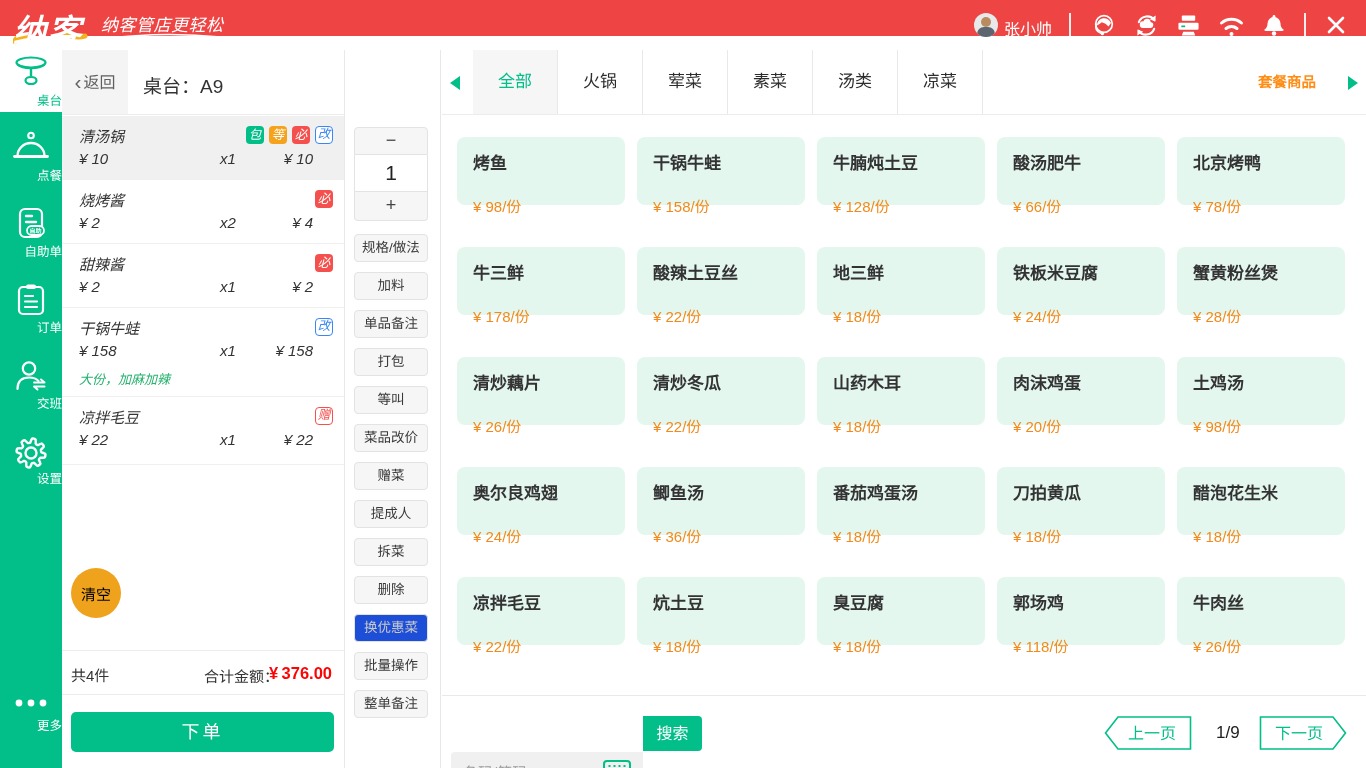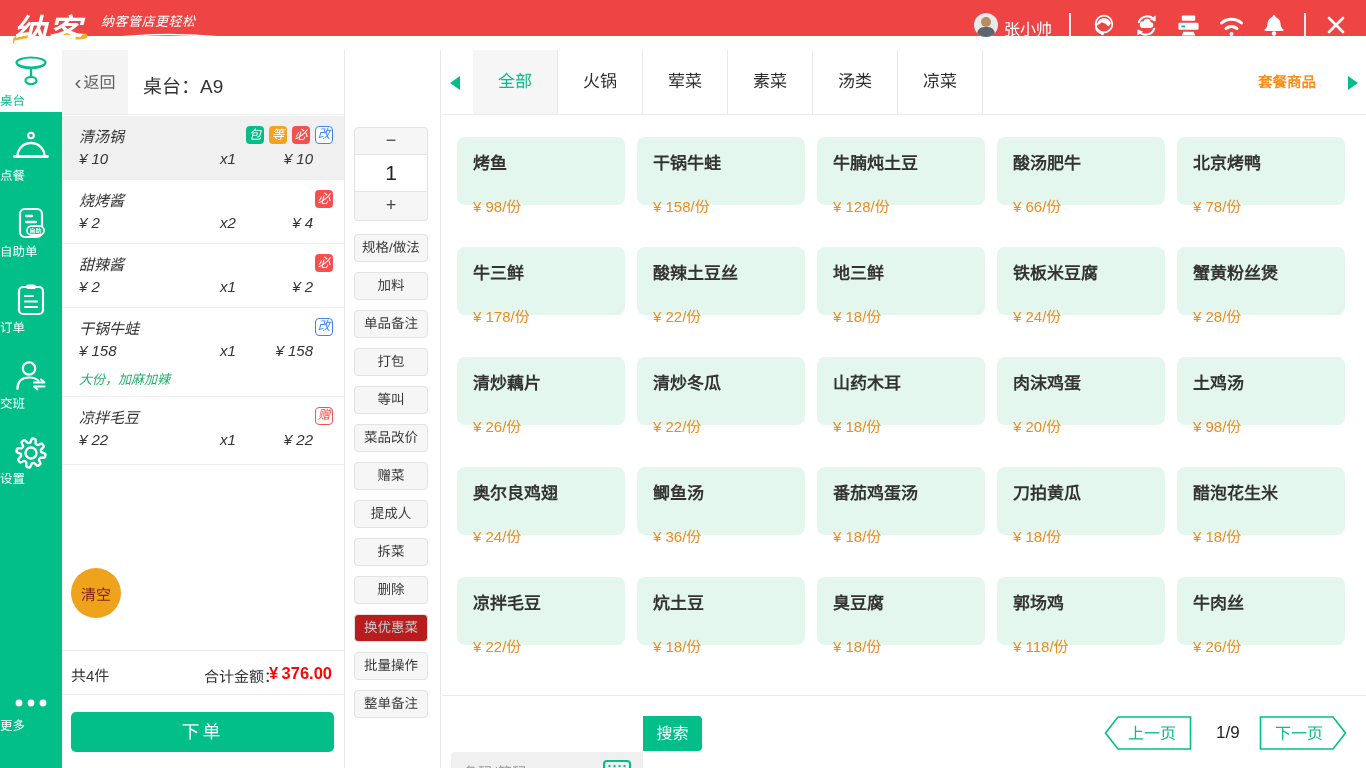--- a/index.html
+++ b/index.html
@@ -3,31 +3,31 @@
 <meta charset="UTF-8">
 <title>POS</title>
 <style>
 * { margin:0; padding:0; box-sizing:border-box; }
 html,body { width:1366px; height:768px; overflow:hidden; }
 body { font-family:"Liberation Sans",sans-serif; color:#333; background:#fff; }
 #app { position:relative; width:1366px; height:768px; overflow:hidden; }
 
 .topbar { position:absolute; left:0; top:0; width:1366px; height:36px; background:#ef4444; }
 .logo { position:absolute; left:13px; top:5px; width:80px; height:38px; color:#fff; font-weight:bold; font-size:33px; font-style:italic; letter-spacing:2px; }
-.slogan { position:absolute; left:101px; top:11px; color:#fff; font-size:13px; font-style:italic; letter-spacing:0.5px; white-space:nowrap; }
+.slogan { position:absolute; left:101px; top:11px; color:#fff; font-size:17px; font-style:italic; letter-spacing:0.5px; white-space:nowrap; }
 .slogan-line { position:absolute; left:101px; top:33px; }
 .avatar { position:absolute; left:974px; top:13px; width:24px; height:24px; border-radius:50%; background:#e9e9e9; overflow:hidden; }
 .avatar .head { position:absolute; left:7px; top:4px; width:10px; height:10px; border-radius:50%; background:#b98b5e; }
 .avatar .bod { position:absolute; left:3px; top:14px; width:18px; height:12px; border-radius:7px 7px 0 0; background:#5d6570; }
 .uname { position:absolute; left:1004px; top:16px; color:#fff; font-size:16px; }
 .vsep { position:absolute; top:13px; width:2px; height:24px; background:rgba(255,255,255,.9); }
 .tbicon { position:absolute; top:14px; }
 
 .sidebar { position:absolute; left:0; top:50px; width:62px; height:718px; background:#02be88; }
-.nav-item { position:absolute; left:0; width:62px; height:76px; text-align:left; color:#fff; }
+.nav-item { position:absolute; left:0; width:62px; height:76px; text-align:right; color:#fff; }
 .nav-item .lbl { position:absolute; left:0; right:0; top:40px; font-size:12.5px; }
 .nav-item svg { position:absolute; left:50%; transform:translateX(-50%); top:6px; }
 .nav-item.sel { background:#fff; color:#02be88; height:62px; }
 
 .opanel { position:absolute; left:62px; top:50px; width:283px; height:718px; background:#fff; border-right:1px solid #e9e9e9; }
 .ophead { position:absolute; left:0; top:0; width:282px; height:65px; border-bottom:1px solid #ededed; background:#fff; }
 .backbtn { position:absolute; left:0; top:0; width:66px; height:64px; background:#f4f4f4; color:#606060; font-size:16px; line-height:64px; text-align:center; }
 .tableno { position:absolute; left:81px; top:21px; font-size:19px; color:#333; }
 .oitems { position:absolute; left:0; top:66px; width:282px;font-style:italic; }
 .oitem { position:relative; width:282px; border-bottom:1px solid #efefef; padding:8px 11px 8px 17px; }
@@ -37,30 +37,30 @@
 .badges { display:flex; gap:5px; }
 .bdg { width:18px; height:18px; border-radius:4px; font-size:12.5px; line-height:18px; text-align:center; color:#fff; }
 .bdg.g { background:#02be88; } .bdg.o { background:#f5a21d; } .bdg.r { background:#f4504d; }
 .bdg.ob { background:#fff; border:1.5px solid #3a86f3; color:#3a86f3; line-height:15px; }
 .bdg.rb { background:#fff; border:1.5px solid #f4504d; color:#f4504d; line-height:15px; }
 .oi-row2 { display:flex; margin-top:4px; height:21px; font-size:15px; color:#333; }
 .oi-price { width:118px; }
 .oi-qty { width:62px; text-align:center; }
 .oi-amt { flex:1; text-align:right; padding-right:20px; }
 .oi-note { margin-top:6px; font-size:13px; color:#27b26e; }
-.clearbtn { position:absolute; left:9px; top:518px; width:50px; height:50px; border-radius:50%; background:#efa21c; color:#7f1d1d; font-size:15px; display:flex; align-items:center; justify-content:center; }
+.clearbtn { position:absolute; left:9px; top:518px; width:50px; height:50px; border-radius:50%; background:#efa21c; color:#000000; font-size:15px; display:flex; align-items:center; justify-content:center; }
 .ototal { position:absolute; left:0; top:600px; width:282px; height:45px; border-top:1px solid #ececec; border-bottom:1px solid #ececec; }
 .ototal .cnt { position:absolute; left:9px; top:13px; font-size:15px; color:#333; }
 .ototal .lab { position:absolute; left:142px; top:14px; font-size:15px; color:#333; }
 .ototal .amt { position:absolute; right:12px; top:13px; font-size:16.5px; color:#fb0505; font-weight:bold; }
 .orderbtn { position:absolute; left:9px; top:662px; width:263px; height:40px; background:#02be88; border-radius:5px; color:#fff; font-size:18px; text-align:center; line-height:40px; letter-spacing:3px; }
 
 .acts { position:absolute; left:345px; top:50px; width:96px; height:718px; background:#fff; border-right:1px solid #e7e7e7; }
 .abtn { position:absolute; left:9px; width:74px; height:28px; background:#f6f6f6; border:1px solid #e3e3e3; border-radius:4px; font-size:13.5px; color:#3a3a3a; text-align:center; line-height:26px; }
-.abtn.dis { color:#c8c8c8; background:#b91c1c; }
+.abtn.dis { color:#c8c8c8; background:#1d4ed8; }
 .qty-m { position:absolute; left:9px; top:77px; width:74px; height:28px; background:#f6f6f6; border:1px solid #e3e3e3; border-radius:4px 4px 0 0; font-size:18px; color:#444; text-align:center; line-height:25px; }
 .qty-v { position:absolute; left:9px; top:105px; width:74px; height:37px; background:#fff; border:1px solid #e3e3e3; border-top:none; font-size:21px; color:#222; text-align:center; line-height:36px; }
 .qty-p { position:absolute; left:9px; top:142px; width:74px; height:29px; background:#f6f6f6; border:1px solid #e3e3e3; border-top:none; border-radius:0 0 4px 4px; font-size:18px; color:#444; text-align:center; line-height:26px; }
 
 .main { position:absolute; left:442px; top:50px; width:924px; height:718px; background:#fff; }
 .tabrow { position:absolute; left:0; top:0; width:924px; height:65px; border-bottom:1px solid #ececec; background:#fff; }
 .arrowL { position:absolute; left:8px; top:26px; width:0; height:0; border:7px solid transparent; border-right:10px solid #02be88; border-left:none; }
 .arrowR { position:absolute; right:8px; top:26px; width:0; height:0; border:7px solid transparent; border-left:10px solid #02be88; border-right:none; }
 .tab { position:absolute; top:0; width:85px; height:64px; line-height:64px; text-align:center; font-size:17px; color:#2d2d2d; border-right:1px solid #e9e9e9; background:#fff; }
 .tab.sel { background:#f6f6f6; color:#02be88; }

